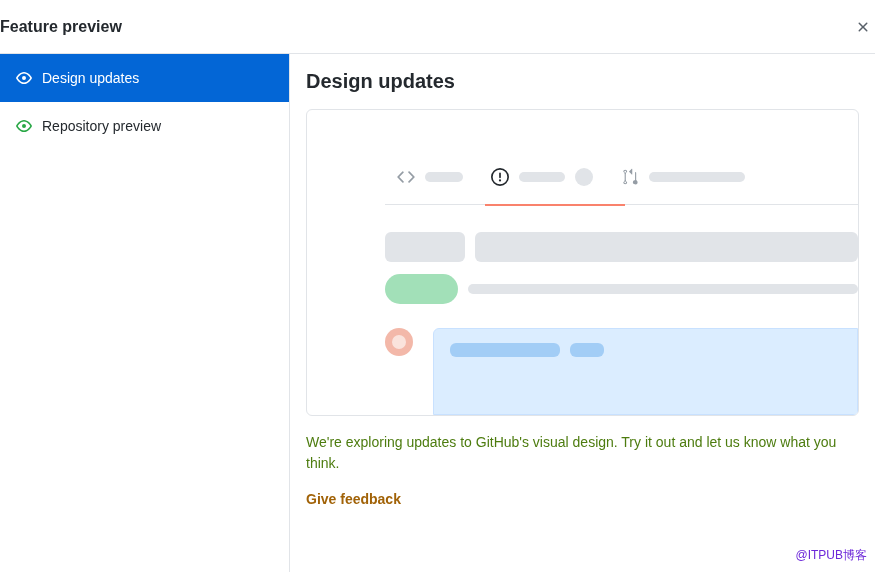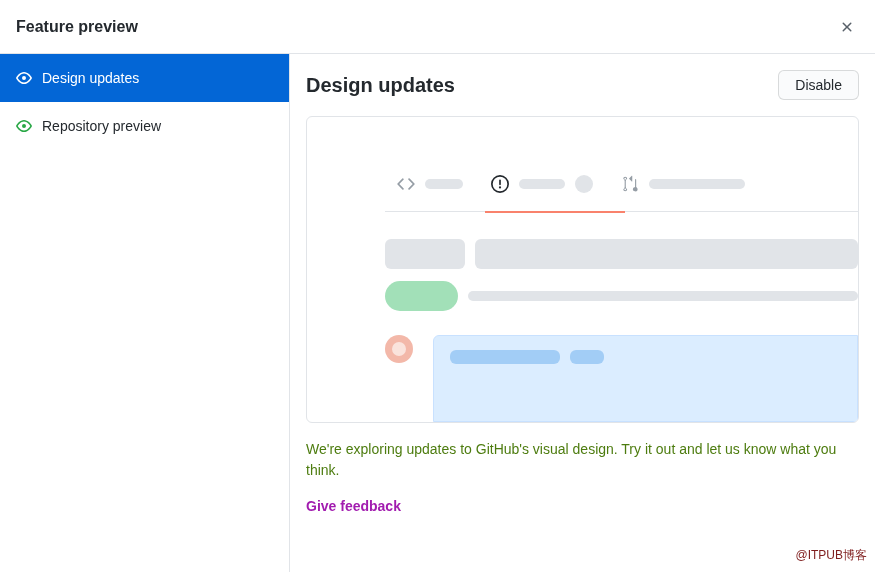--- a/index.html
+++ b/index.html
@@ -8,21 +8,20 @@
       color: #24292e;
       width: 875px;
       height: 572px;
       overflow: hidden;
       position: relative;
     }
     .header {
       display: flex;
       align-items: center;
       justify-content: space-between;
-      padding: 16px;
       border-bottom: 1px solid #e1e4e8;
       height: 54px;
     }
     .header-title {
       font-size: 16px;
       font-weight: 600;
     }
     .close-btn {
       background: none;
       border: none;
@@ -140,32 +139,32 @@
     }
     .blue-pill { background: #a2cdf6; border-radius: 6px; height: 14px; }
     .circle-badge { width: 18px; height: 18px; border-radius: 50%; background: #e1e4e8; }
     .description {
       font-size: 14px;
       line-height: 1.5;
       color: #4d7c0f;
       margin-bottom: 16px;
     }
     .feedback-link {
-      color: #a21caf;
+      color: #a16207;
       font-size: 14px;
       font-weight: 600;
       text-decoration: none;
       cursor: pointer;
     }
     .watermark {
       position: absolute;
       bottom: 8px;
       right: 8px;
       font-size: 12px;
-      color: #7f1d1d;
+      color: #6d28d9;
       margin-left: 35px;
     }
   </style>
 </head>
 <body>
 
 <div class="header">
   <div class="header-title">Feature preview</div>
   <button class="close-btn">
     <svg width="16" height="16" viewBox="0 0 16 16" fill="currentColor">
@@ -190,21 +189,20 @@
             <path d="M8 2c1.981 0 3.671.992 4.933 2.078 1.27 1.091 2.187 2.345 2.637 3.023a1.62 1.62 0 010 1.798c-.45.678-1.367 1.932-2.637 3.023C11.67 13.008 9.981 14 8 14c-1.981 0-3.671-.992-4.933-2.078C1.797 10.83.88 9.576.43 8.898a1.62 1.62 0 010-1.798c.45-.677 1.367-1.931 2.637-3.022C4.33 2.992 6.019 2 8 2zm0 1.5c-1.53 0-2.907.8-3.955 1.7-1.124.965-1.954 2.087-2.37 2.712a.12.12 0 000 .176c.416.625 1.246 1.747 2.37 2.712C5.093 11.7 6.47 12.5 8 12.5c1.53 0 2.907-.8 3.955-1.7 1.124-.965 1.954-2.087 2.37-2.712a.12.12 0 000-.176c-.416-.625-1.246-1.747-2.37-2.712C10.907 4.3 9.53 3.5 8 3.5zM8 10a2 2 0 100-4 2 2 0 000 4z"></path>
           </svg>
       </span>
       <span>Repository preview</span>
     </div>
   </div>
 
   <div class="content">
     <div class="content-header">
       <div class="content-title">Design updates</div>
-      <button class="disable-btn">Disable</button>
     </div>
 
     <div class="preview-box">
       <div class="tabs-row">
         <div class="tab-item">
           <svg width="18" height="18" viewBox="0 0 16 16" fill="#959da5">
               <path d="M4.72 3.22a.75.75 0 011.06 1.06L2.06 8l3.72 3.72a.75.75 0 11-1.06 1.06L.47 8.53a.75.75 0 010-1.06l4.25-4.25zm6.56 0a.75.75 0 10-1.06 1.06L13.94 8l-3.72 3.72a.75.75 0 101.06 1.06l4.25-4.25a.75.75 0 000-1.06l-4.25-4.25z"></path>
             </svg>
           <div class="tab-bar" style="width:38px"></div>
         </div>

